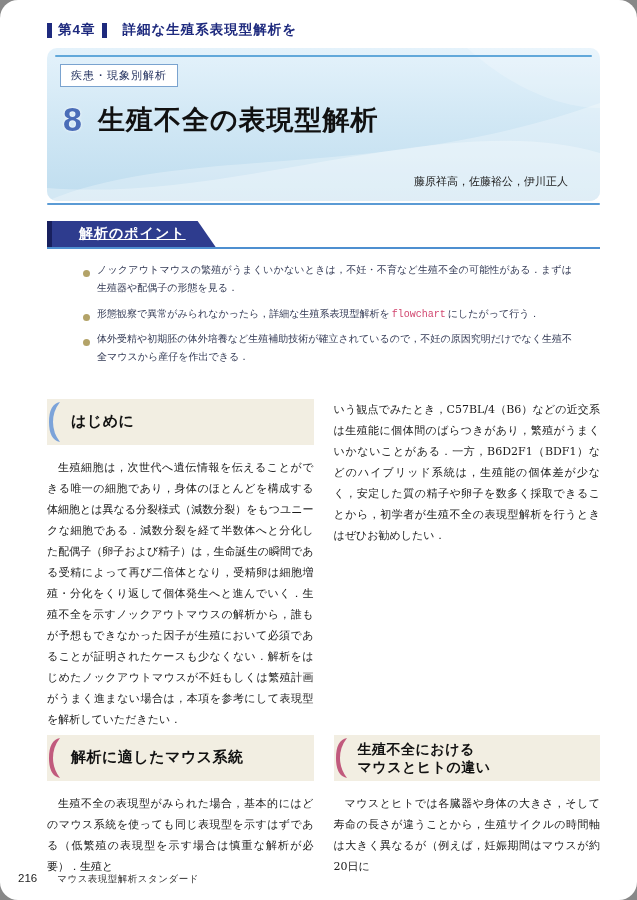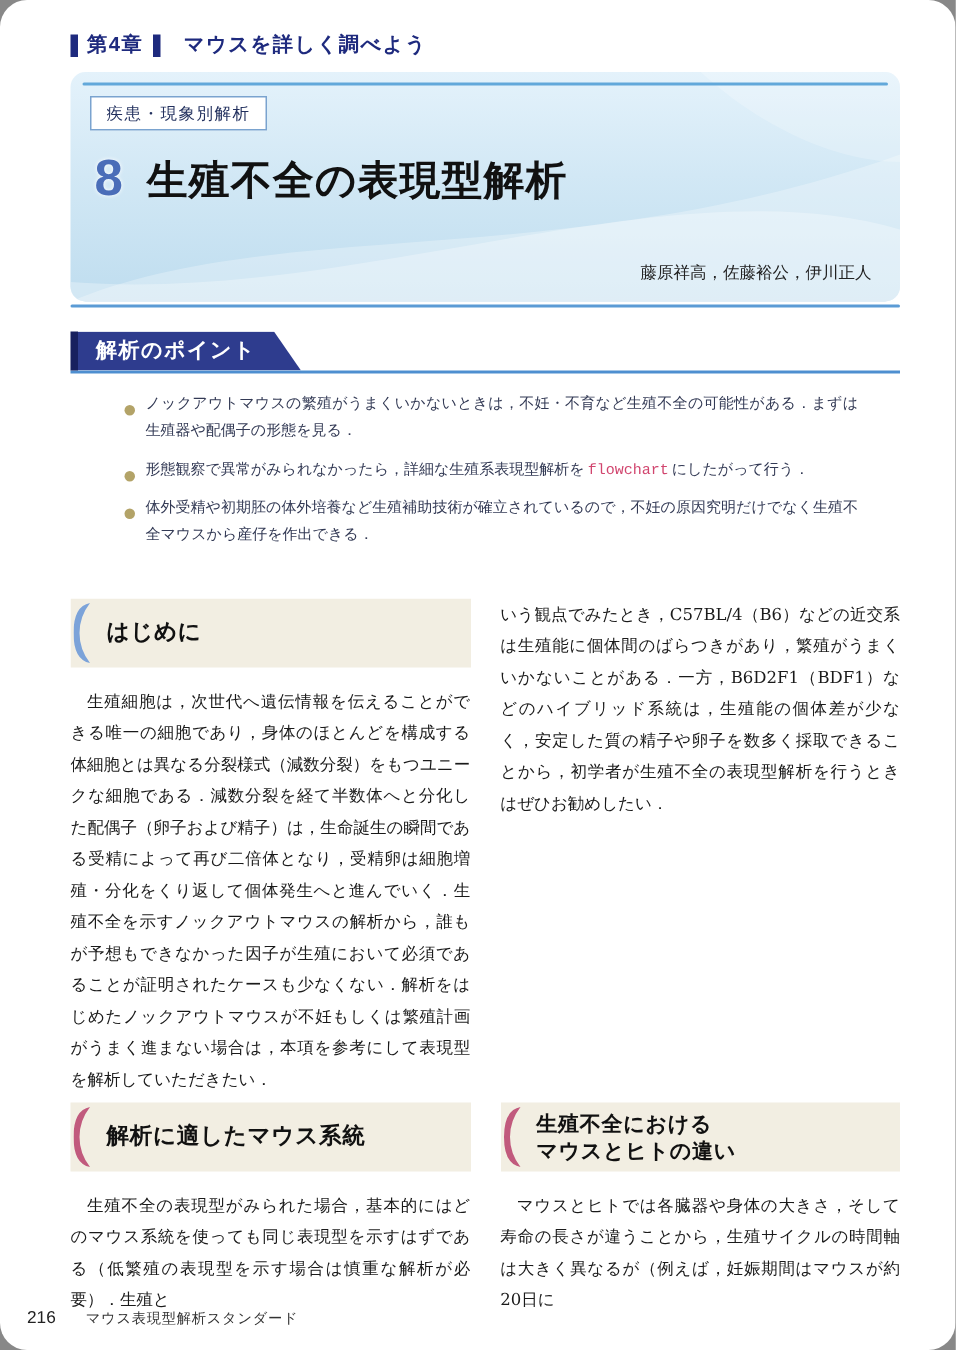--- a/index.html
+++ b/index.html
@@ -35,32 +35,33 @@
     position:absolute; top:16px; left:13px;
     background:#ffffff; border:1px solid #7aa3cf;
     font-family:"Liberation Sans","DejaVu Sans",sans-serif;
     font-size:11px; color:#22305e; padding:3px 10px; letter-spacing:1px;
   }
   .title-row { position:absolute; top:52px; left:16px; display:flex; align-items:center;
     font-family:"Liberation Sans","DejaVu Sans",sans-serif; }
   .num { font-size:34px; font-weight:bold; color:#4a6db8; margin-right:16px;
     text-shadow:0 0 3px #ffffff; }
   .title-row h1 { font-size:27px; font-weight:bold; color:#111; letter-spacing:1px; }
-  .authors { position:absolute; right:19px; bottom:12px; font-size:11px; color:#222;
+  .authors { position:absolute; right:32px; bottom:12px; font-size:11px; color:#222;
     font-family:Liberation Sans, sans-serif; }
   .hero-underline { height:2px; background:#5b9bd5; margin-top:2px; border-radius:2px; }
   
   .flag-row { display:flex; margin-top:16px; height:26px; }
   .flag-edge { width:5px; background:#18205e; }
   .flag {
     background:#2e3c8e; color:#fff;
     font-family:"Liberation Sans","DejaVu Sans",sans-serif;
     font-size:14px; font-weight:bold; letter-spacing:1px;
-    padding:4px 30px 0 12px;
+    padding:4px 30px 0 27px;
     clip-path:polygon(0 0, calc(100% - 18px) 0, 100% 100%, 0 100%);
+    text-decoration:underline;
   }
   .points-rule { height:2px; background:#4e8fd0; }
   .points ul { list-style:none; padding:13px 28px 16px 50px; }
   .points li {
     position:relative; margin-bottom:8px;
     font-family:Liberation Mono, monospace;
     font-size:10px; line-height:1.78; color:#333a55; text-align:justify;
   }
   .points li::before {
     content:""; position:absolute; left:-14px; top:8px;
@@ -93,21 +94,21 @@
 </style>
 </head>
 <body>
 
 <div class="page">
 
   <header class="chapter">
     <span class="chap-bar"></span>
     <span class="chap-label">第4章</span>
     <span class="chap-bar"></span>
-    <span class="chap-title">マウスを詳しく調べよう</span>
+    <span class="chap-title">詳細な生殖系表現型解析を</span>
   </header>
 
   <section class="hero">
     <svg class="deco" viewBox="0 0 553 153" preserveAspectRatio="none">
       <path d="M0,153 C140,95 330,135 553,55 L553,153 Z" fill="rgba(255,255,255,0.28)"></path>
       <path d="M0,140 C190,155 400,60 553,105 L553,153 L0,153 Z" fill="rgba(255,255,255,0.30)"></path>
       <path d="M420,0 C470,45 520,60 553,60 L553,0 Z" fill="rgba(255,255,255,0.22)"></path>
     </svg>
     <div class="hero-topline"></div>
     <span class="tag">疾患・現象別解析</span>

